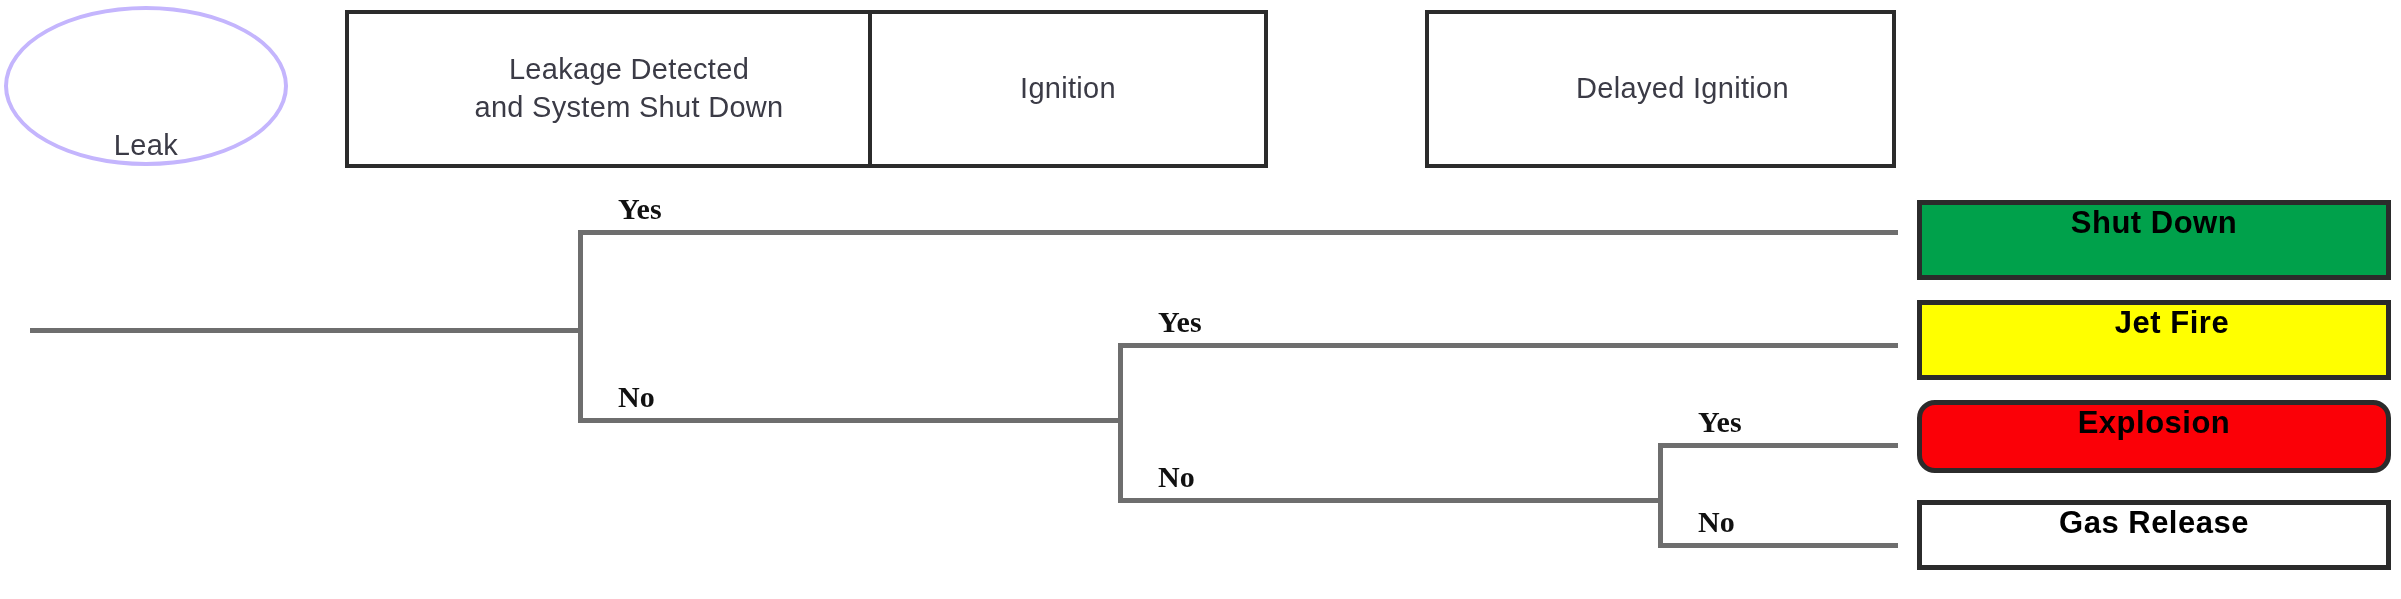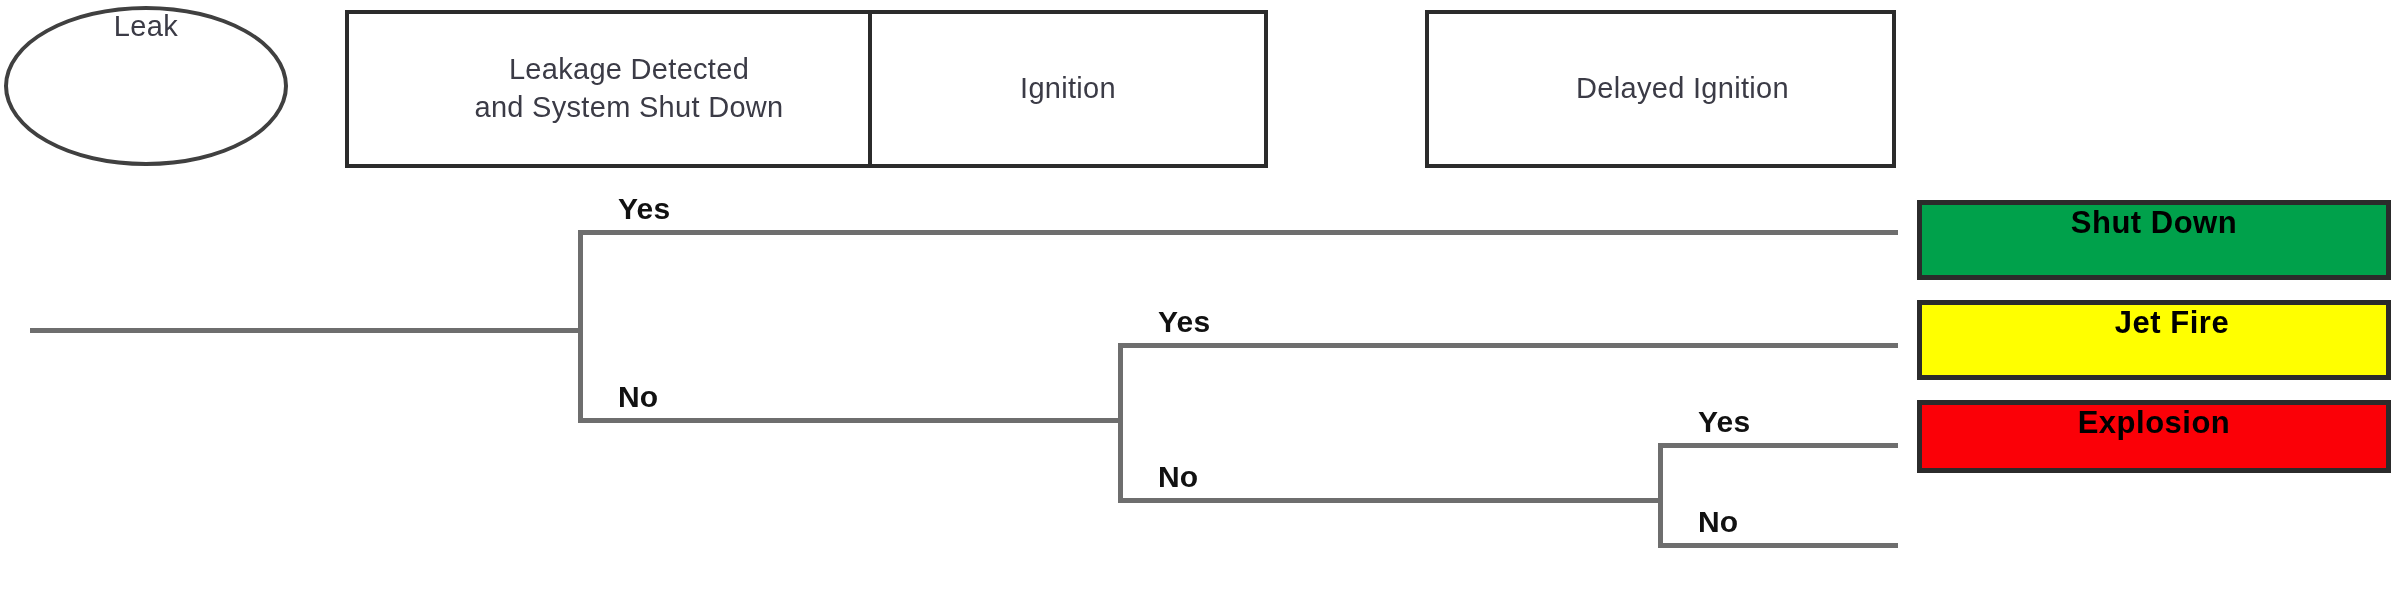--- a/index.html
+++ b/index.html
@@ -16,25 +16,25 @@
     font-family: "Liberation Sans", sans-serif;
   }
 
   
   .initiator-ellipse {
     position: absolute;
     left: 4px;
     top: 6px;
     width: 284px;
     height: 160px;
-    border: 4px solid #404040;
+    border: 4px solid #c4b5fd;
     border-radius: 50%;
     box-sizing: border-box;
     display: flex;
-    align-items: flex-start;
+    align-items: flex-end;
     justify-content: center;
   }
   .initiator-ellipse .lbl {
     font-size: 29px;
     color: #3b3b46;
     letter-spacing: .4px;
   }
 
   .header-box {
     position: absolute;
@@ -72,20 +72,21 @@
   }
 
   
   .branch-label {
     position: absolute;
     font-size: 30px;
     font-weight: bold;
     color: #111111;
     letter-spacing: .2px;
     white-space: nowrap;
+    font-family: Liberation Serif, serif;
   }
 
   
   .outcome-box {
     position: absolute;
     left: 1917px;
     width: 474px;
     border: 5px solid #2b2b2b;
     box-sizing: border-box;
     display: flex;
@@ -93,21 +94,21 @@
     justify-content: center;
   }
   .outcome-box .lbl {
     font-size: 31px;
     font-weight: bold;
     color: #000000;
     letter-spacing: .5px;
   }
   #ob-0 { top: 200px; height: 80px; }
   #ob-1 { top: 300px; height: 80px; }
-  #ob-2 { top: 400px; height: 73px; }
+  #ob-2 { top: 400px; height: 73px; border-radius: 18px; }
   #ob-3 { top: 500px; height: 70px; }
 </style>
 </head>
 <body>
 
 <div id="canvas">
 
   <div class="initiator-ellipse">
     <span class="lbl">Leak</span>
   </div>
@@ -156,14 +157,17 @@
   </div>
 
   <div class="outcome-box" id="ob-1" style="background:#ffff00;padding-left:36px;">
     <span class="lbl">Jet Fire</span>
   </div>
 
   <div class="outcome-box" id="ob-2" style="background:#fb0007;">
     <span class="lbl">Explosion</span>
   </div>
 
+  <div class="outcome-box" id="ob-3" style="background:#ffffff;">
+    <span class="lbl">Gas Release</span>
+  </div>
 
 </div>
 
 </body></html>

